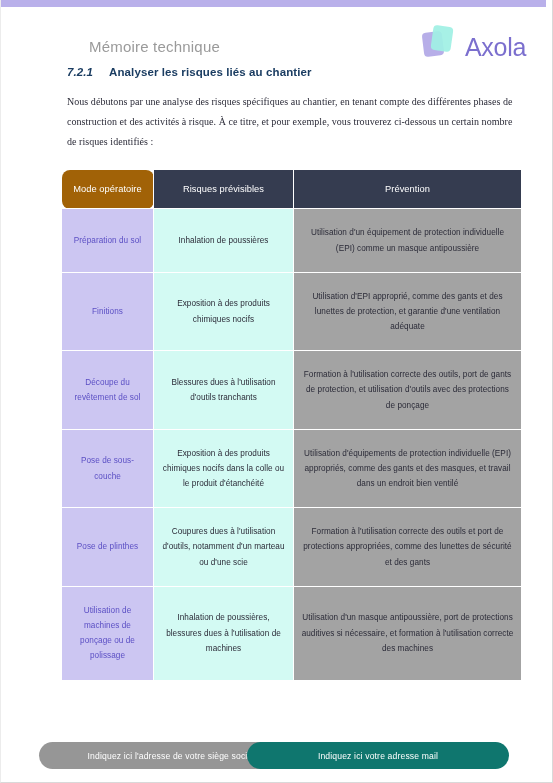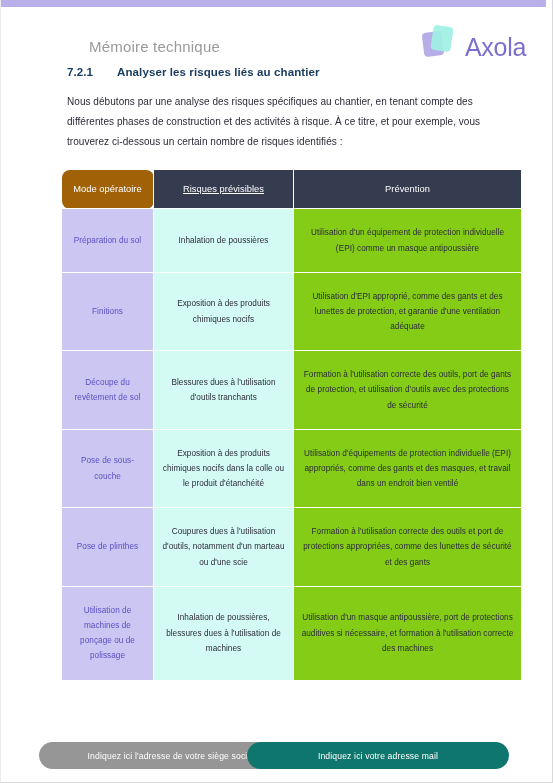--- a/index.html
+++ b/index.html
@@ -95,31 +95,32 @@
   
   #section-heading {
     position: absolute;
     top: 66px;
     left: 66px;
     font-size: 11.5px;
     font-weight: bold;
     color: #1b3d62;
     letter-spacing: .1px;
   }
-  #section-heading .num { margin-right: 24px; }
+  #section-heading .num { margin-right: 16px; font-style: italic; }
 
   #intro {
     position: absolute;
     top: 92px;
     left: 66px;
     width: 455px;
     font-size: 10px;
     line-height: 2.0;
     color: #2b2b38;
     letter-spacing: .05px;
+    font-family: Liberation Serif, serif;
   }
 
   
   #risk-table {
     position: absolute;
     top: 169px;
     left: 60px;
     width: 461px;
     border-collapse: collapse;
     table-layout: fixed;
@@ -135,26 +136,26 @@
     letter-spacing: .05px;
   }
   #risk-table th {
     color: #ffffff;
     font-weight: normal;
     font-size: 9.3px;
     padding: 12px 6px;
     line-height: 1.55;
   }
   th.col-mode   { background: #a16207; width: 92px; border-radius: 8px; }
-  th.col-risk   { background: #353c50; width: 140px; text-decoration: underline; }
+  th.col-risk   { background: #353c50; width: 140px; }
   th.col-prev   { background: #353c50; }
 
   td.c-mode { background: #ccc6f2; color: #5b4fc4; }
   td.c-risk { background: #d3faf3; color: #2b2b38; }
-  td.c-prev { background: #84cc16; color: #2b2b38; margin-left: 28px; }
+  td.c-prev { background: #a3a3a3; color: #2b2b38; margin-left: 28px; }
 
   
   #footer {
     position: absolute;
     left: 0;
     bottom: 13px;
     width: 553px;
     height: 27px;
   }
   .pill {
@@ -213,21 +214,21 @@
         <td class="c-prev">Utilisation d'un équipement de protection individuelle (EPI) comme un masque antipoussière</td>
       </tr>
       <tr>
         <td class="c-mode">Finitions</td>
         <td class="c-risk">Exposition à des produits chimiques nocifs</td>
         <td class="c-prev">Utilisation d'EPI approprié, comme des gants et des lunettes de protection, et garantie d'une ventilation adéquate</td>
       </tr>
       <tr>
         <td class="c-mode">Découpe du revêtement de sol</td>
         <td class="c-risk">Blessures dues à l'utilisation d'outils tranchants</td>
-        <td class="c-prev">Formation à l'utilisation correcte des outils, port de gants de protection, et utilisation d'outils avec des protections de sécurité</td>
+        <td class="c-prev">Formation à l'utilisation correcte des outils, port de gants de protection, et utilisation d'outils avec des protections de ponçage</td>
       </tr>
       <tr>
         <td class="c-mode">Pose de sous-couche</td>
         <td class="c-risk">Exposition à des produits chimiques nocifs dans la colle ou le produit d'étanchéité</td>
         <td class="c-prev">Utilisation d'équipements de protection individuelle (EPI) appropriés, comme des gants et des masques, et travail dans un endroit bien ventilé</td>
       </tr>
       <tr>
         <td class="c-mode">Pose de plinthes</td>
         <td class="c-risk">Coupures dues à l'utilisation d'outils, notamment d'un marteau ou d'une scie</td>
         <td class="c-prev">Formation à l'utilisation correcte des outils et port de protections appropriées, comme des lunettes de sécurité et des gants</td>

